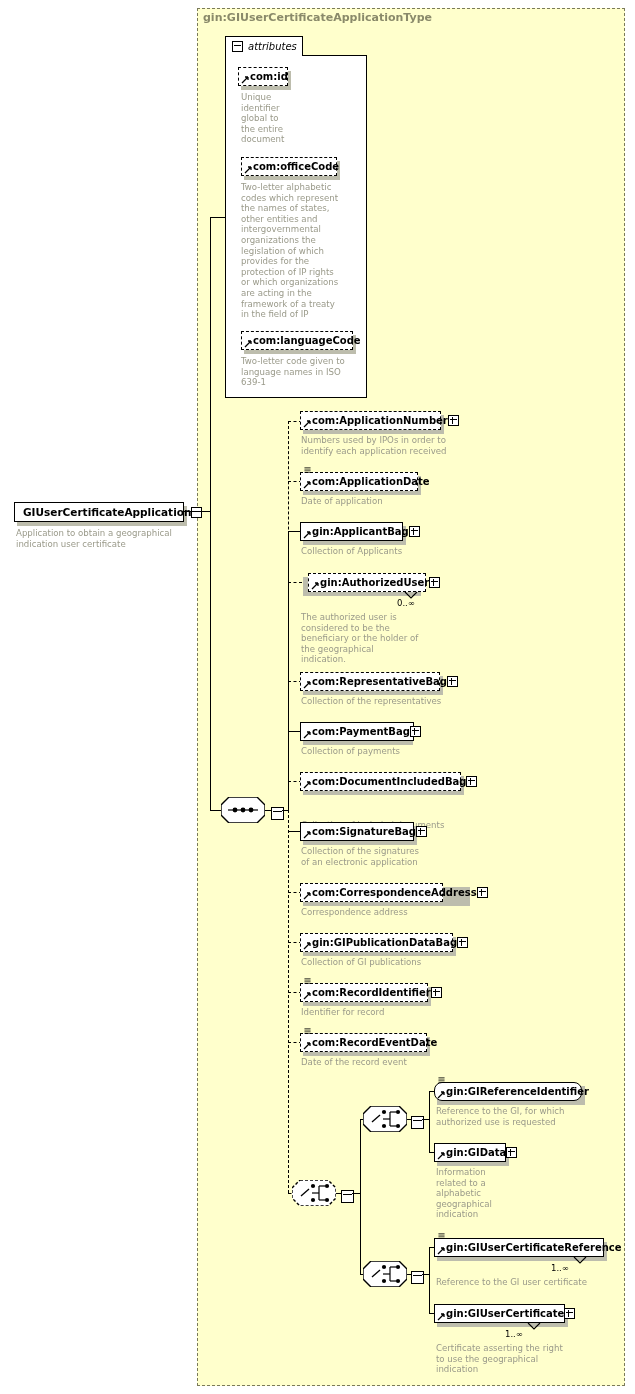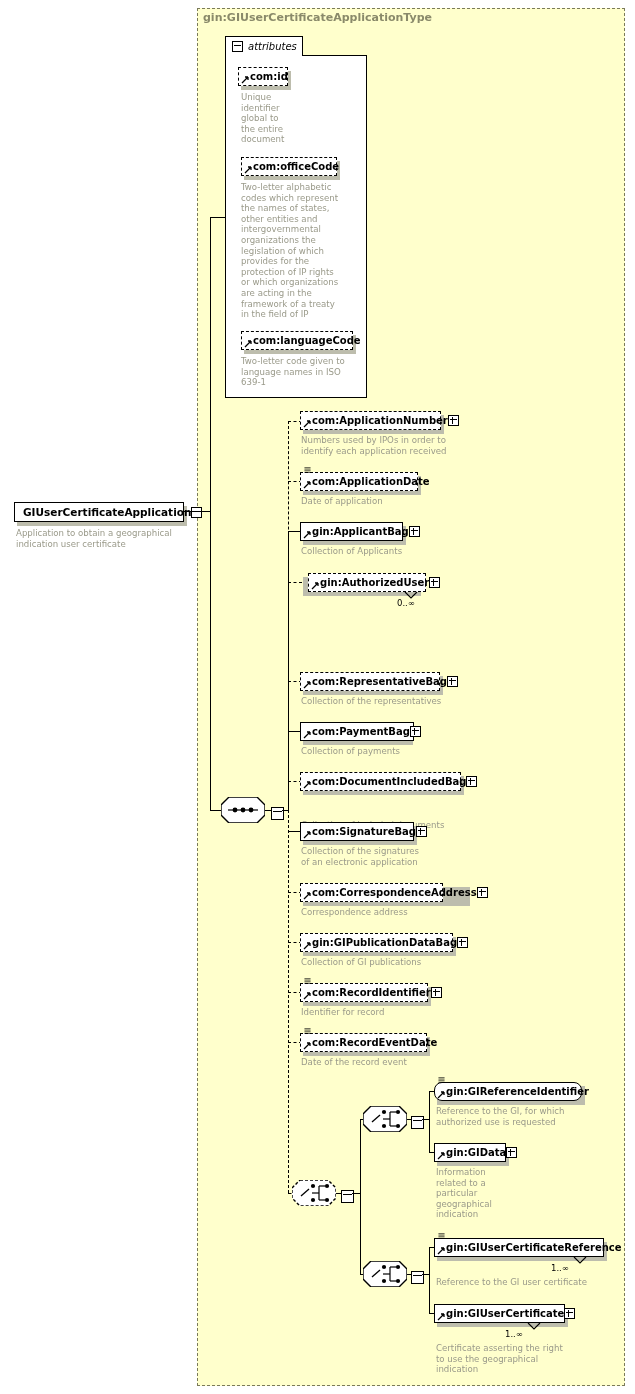--- a/index.html
+++ b/index.html
@@ -267,20 +267,24 @@
       <path d="M1 7 L7 1 M7 1 L4 1 M7 1 L7 4" stroke="#000" stroke-width="1.3" fill="none"></path>
     </svg>
     <span class="nm">gin:AuthorizedUser</span>
     <span style="flex:1"></span>
     <span class="plus-sq"></span>
   </div>
   <svg style="position:absolute;left:404px;top:591px;" width="14" height="8" viewBox="0 0 14 8">
     <path d="M1 1 L7 7 L13 1" stroke="#000" stroke-width="1.1" fill="none"></path>
   </svg>
   <div class="occurs" style="left:397px;top:598px;">0..∞</div>
+  <div class="anno" style="left:301px;top:612px;width:120px;">The authorized user is
+considered to be the
+beneficiary or the holder of
+the geographical indication.</div>
 
   <div class="h-dash" style="left:288px;top:681px;width:14px;"></div>
   <div class="sh" style="left:303px;top:676px;width:140px;height:19px;"></div>
   <div class="node dashed" style="left:300px;top:672px;width:140px;">
     <svg class="corner-arrow" viewBox="0 0 8 8">
       <path d="M1 7 L7 1 M7 1 L4 1 M7 1 L7 4" stroke="#000" stroke-width="1.3" fill="none"></path>
     </svg>
     <span class="nm">com:RepresentativeBag</span>
     <span style="flex:1"></span>
     <span class="plus-sq"></span>
@@ -450,21 +454,21 @@
   <div class="node solid" style="left:434px;top:1143px;width:72px;">
     <svg class="corner-arrow" viewBox="0 0 8 8">
       <path d="M1 7 L7 1 M7 1 L4 1 M7 1 L7 4" stroke="#000" stroke-width="1.3" fill="none"></path>
     </svg>
     <span class="nm">gin:GIData</span>
     <span style="flex:1"></span>
     <span class="plus-sq"></span>
   </div>
   <div class="anno" style="left:436px;top:1167px;width:90px;">Information
 related to a
-particular
+alphabetic
 geographical
 indication</div>
 
   <div class="h-line" style="left:360px;top:1274px;width:4px;"></div>
   <div class="comp" style="left:363px;top:1261px;">
     <div class="octshadow"></div>
     <div class="oct"></div>
     <svg width="44" height="26" viewBox="0 0 44 26">
       <polygon points="8,0 36,0 44,8 44,18 36,26 8,26 0,18 0,8" fill="none" stroke="#000" stroke-width="1.4"></polygon>
       <path d="M9 16 L17 9" stroke="#000" stroke-width="1.3" fill="none"></path>

